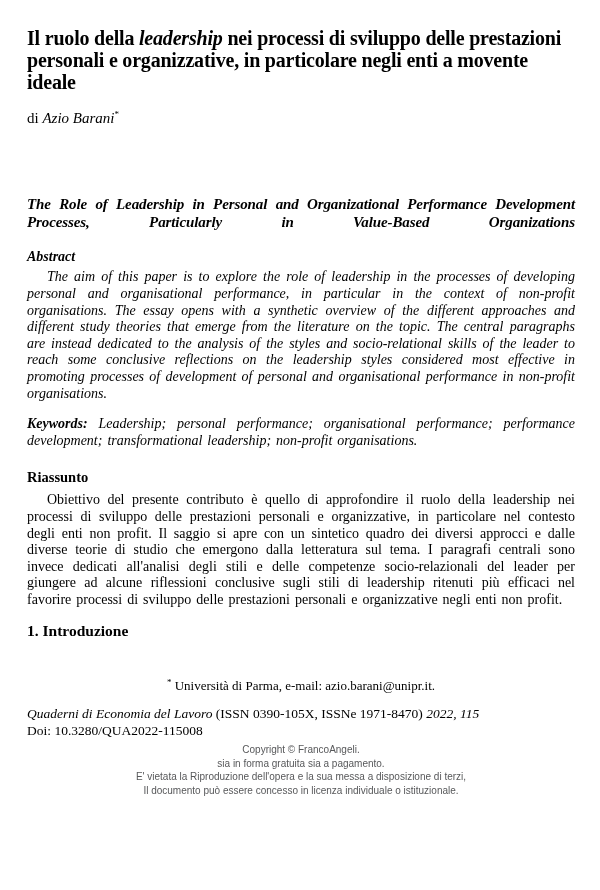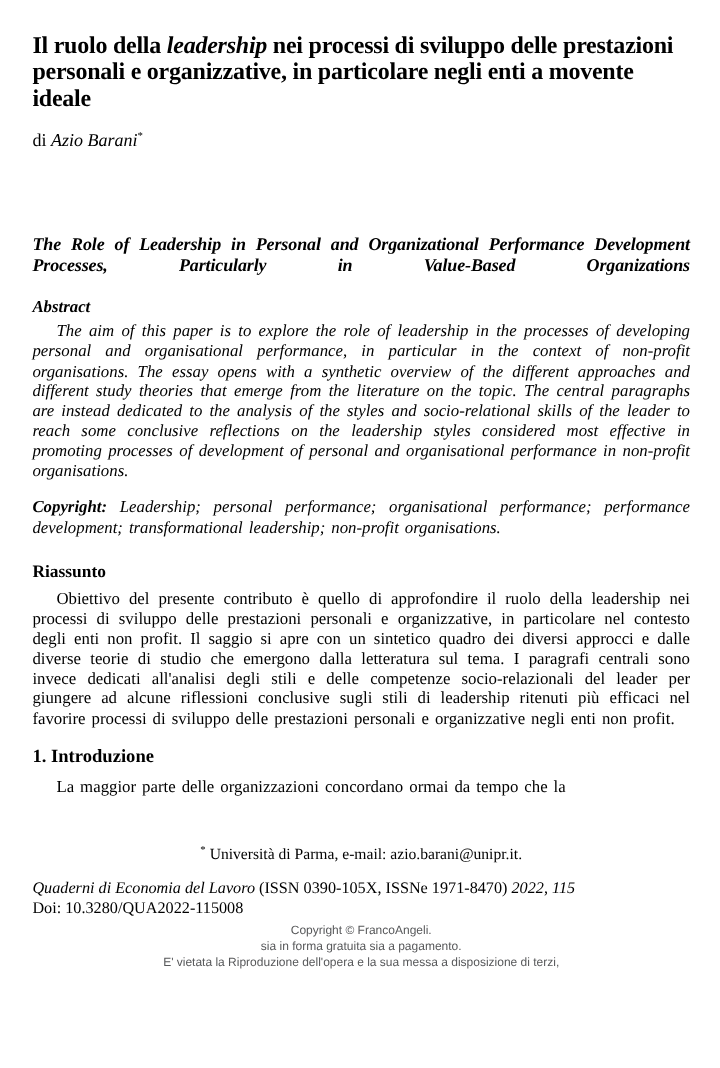--- a/index.html
+++ b/index.html
@@ -114,37 +114,37 @@
   <h1 class="title-it"><span>Il ruolo della </span><span class="em">leadership</span><span> nei processi di sviluppo delle prestazioni personali e organizzative, in particolare negli enti a movente ideale</span></h1>
 
   <div class="byline"><span>di </span><span class="author">Azio Barani</span><sup class="mark">*</sup></div>
 
   <div class="title-en">The Role of Leadership in Personal and Organizational Performance Development Processes, Particularly in Value-Based Organizations</div>
 
   <div class="abstract-heading">Abstract</div>
 
   <p class="para indent abstract-body">The aim of this paper is to explore the role of leadership in the processes of developing personal and organisational performance, in particular in the context of non-profit organisations. The essay opens with a synthetic overview of the different approaches and different study theories that emerge from the literature on the topic. The central paragraphs are instead dedicated to the analysis of the styles and socio-relational skills of the leader to reach some conclusive reflections on the leadership styles considered most effective in promoting processes of development of personal and organisational performance in non-profit organisations.</p>
 
-  <p class="para keywords"><span class="label">Copyright:</span><span> Leadership; personal performance; organisational performance; performance development; transformational leadership; non-profit organisations.</span></p>
+  <p class="para keywords"><span class="label">Keywords:</span><span> Leadership; personal performance; organisational performance; performance development; transformational leadership; non-profit organisations.</span></p>
 
   <div class="riassunto-heading">Riassunto</div>
 
   <p class="para indent riassunto-body">Obiettivo del presente contributo è quello di approfondire il ruolo della leadership nei processi di sviluppo delle prestazioni personali e organizzative, in particolare nel contesto degli enti non profit. Il saggio si apre con un sintetico quadro dei diversi approcci e dalle diverse teorie di studio che emergono dalla letteratura sul tema. I paragrafi centrali sono invece dedicati all'analisi degli stili e delle competenze socio-relazionali del leader per giungere ad alcune riflessioni conclusive sugli stili di leadership ritenuti più efficaci nel favorire processi di sviluppo delle prestazioni personali e organizzative negli enti non profit.</p>
 
 
   <div class="section-heading">1. Introduzione</div>
 
-  <p class="para indent intro-body">La maggior parte delle organizzazioni concordano ormai da tempo che la</p>
 
   <div class="footnote"><sup class="mark">*</sup><span> Università di Parma, e-mail: azio.barani@unipr.it.</span></div>
 
   <div class="journal">
     <div><span class="it">Quaderni di Economia del Lavoro</span><span> (ISSN 0390-105X, ISSNe 1971-8470) </span><span class="it">2022, 115</span></div>
     <div>Doi: 10.3280/QUA2022-115008</div>
   </div>
 
   <div class="copyright">
     <div>Copyright © FrancoAngeli.</div>
     <div>sia in forma gratuita sia a pagamento.</div>
     <div>E' vietata la Riproduzione dell'opera e la sua messa a disposizione di terzi,</div>
+    <div>Il documento può essere concesso in licenza individuale o istituzionale.</div>
   </div>
 
 </div>
 
 </body></html>

